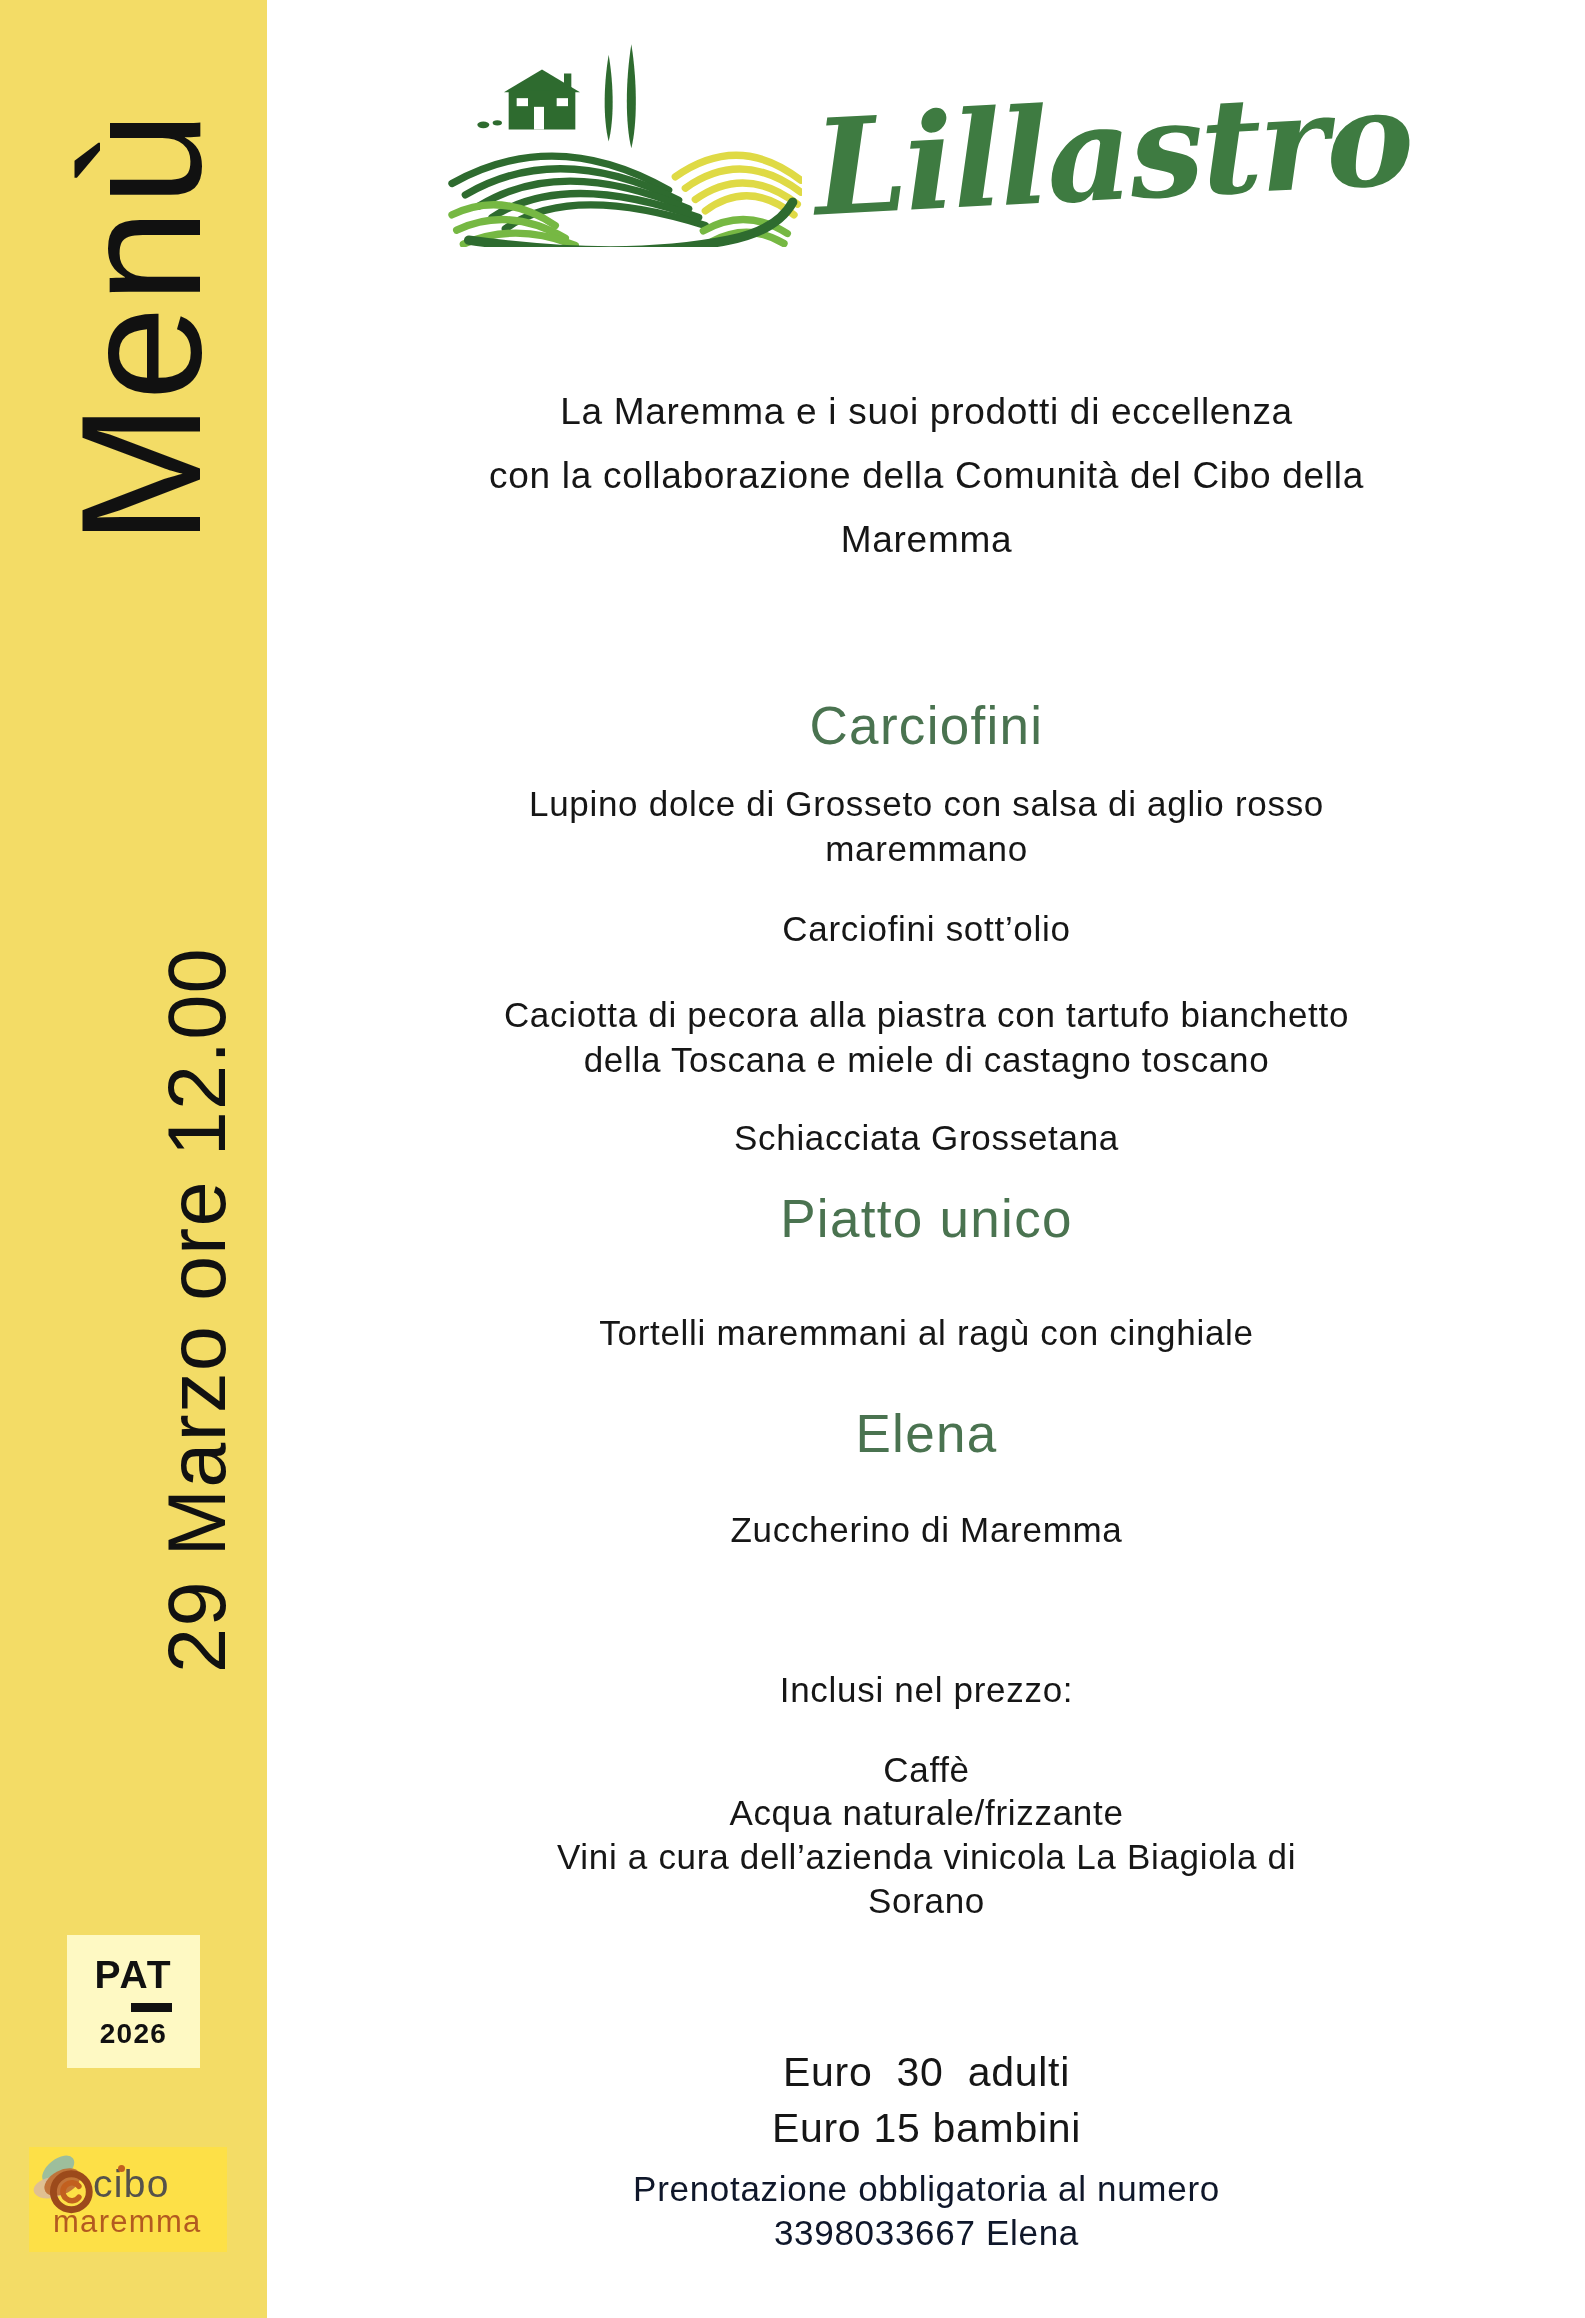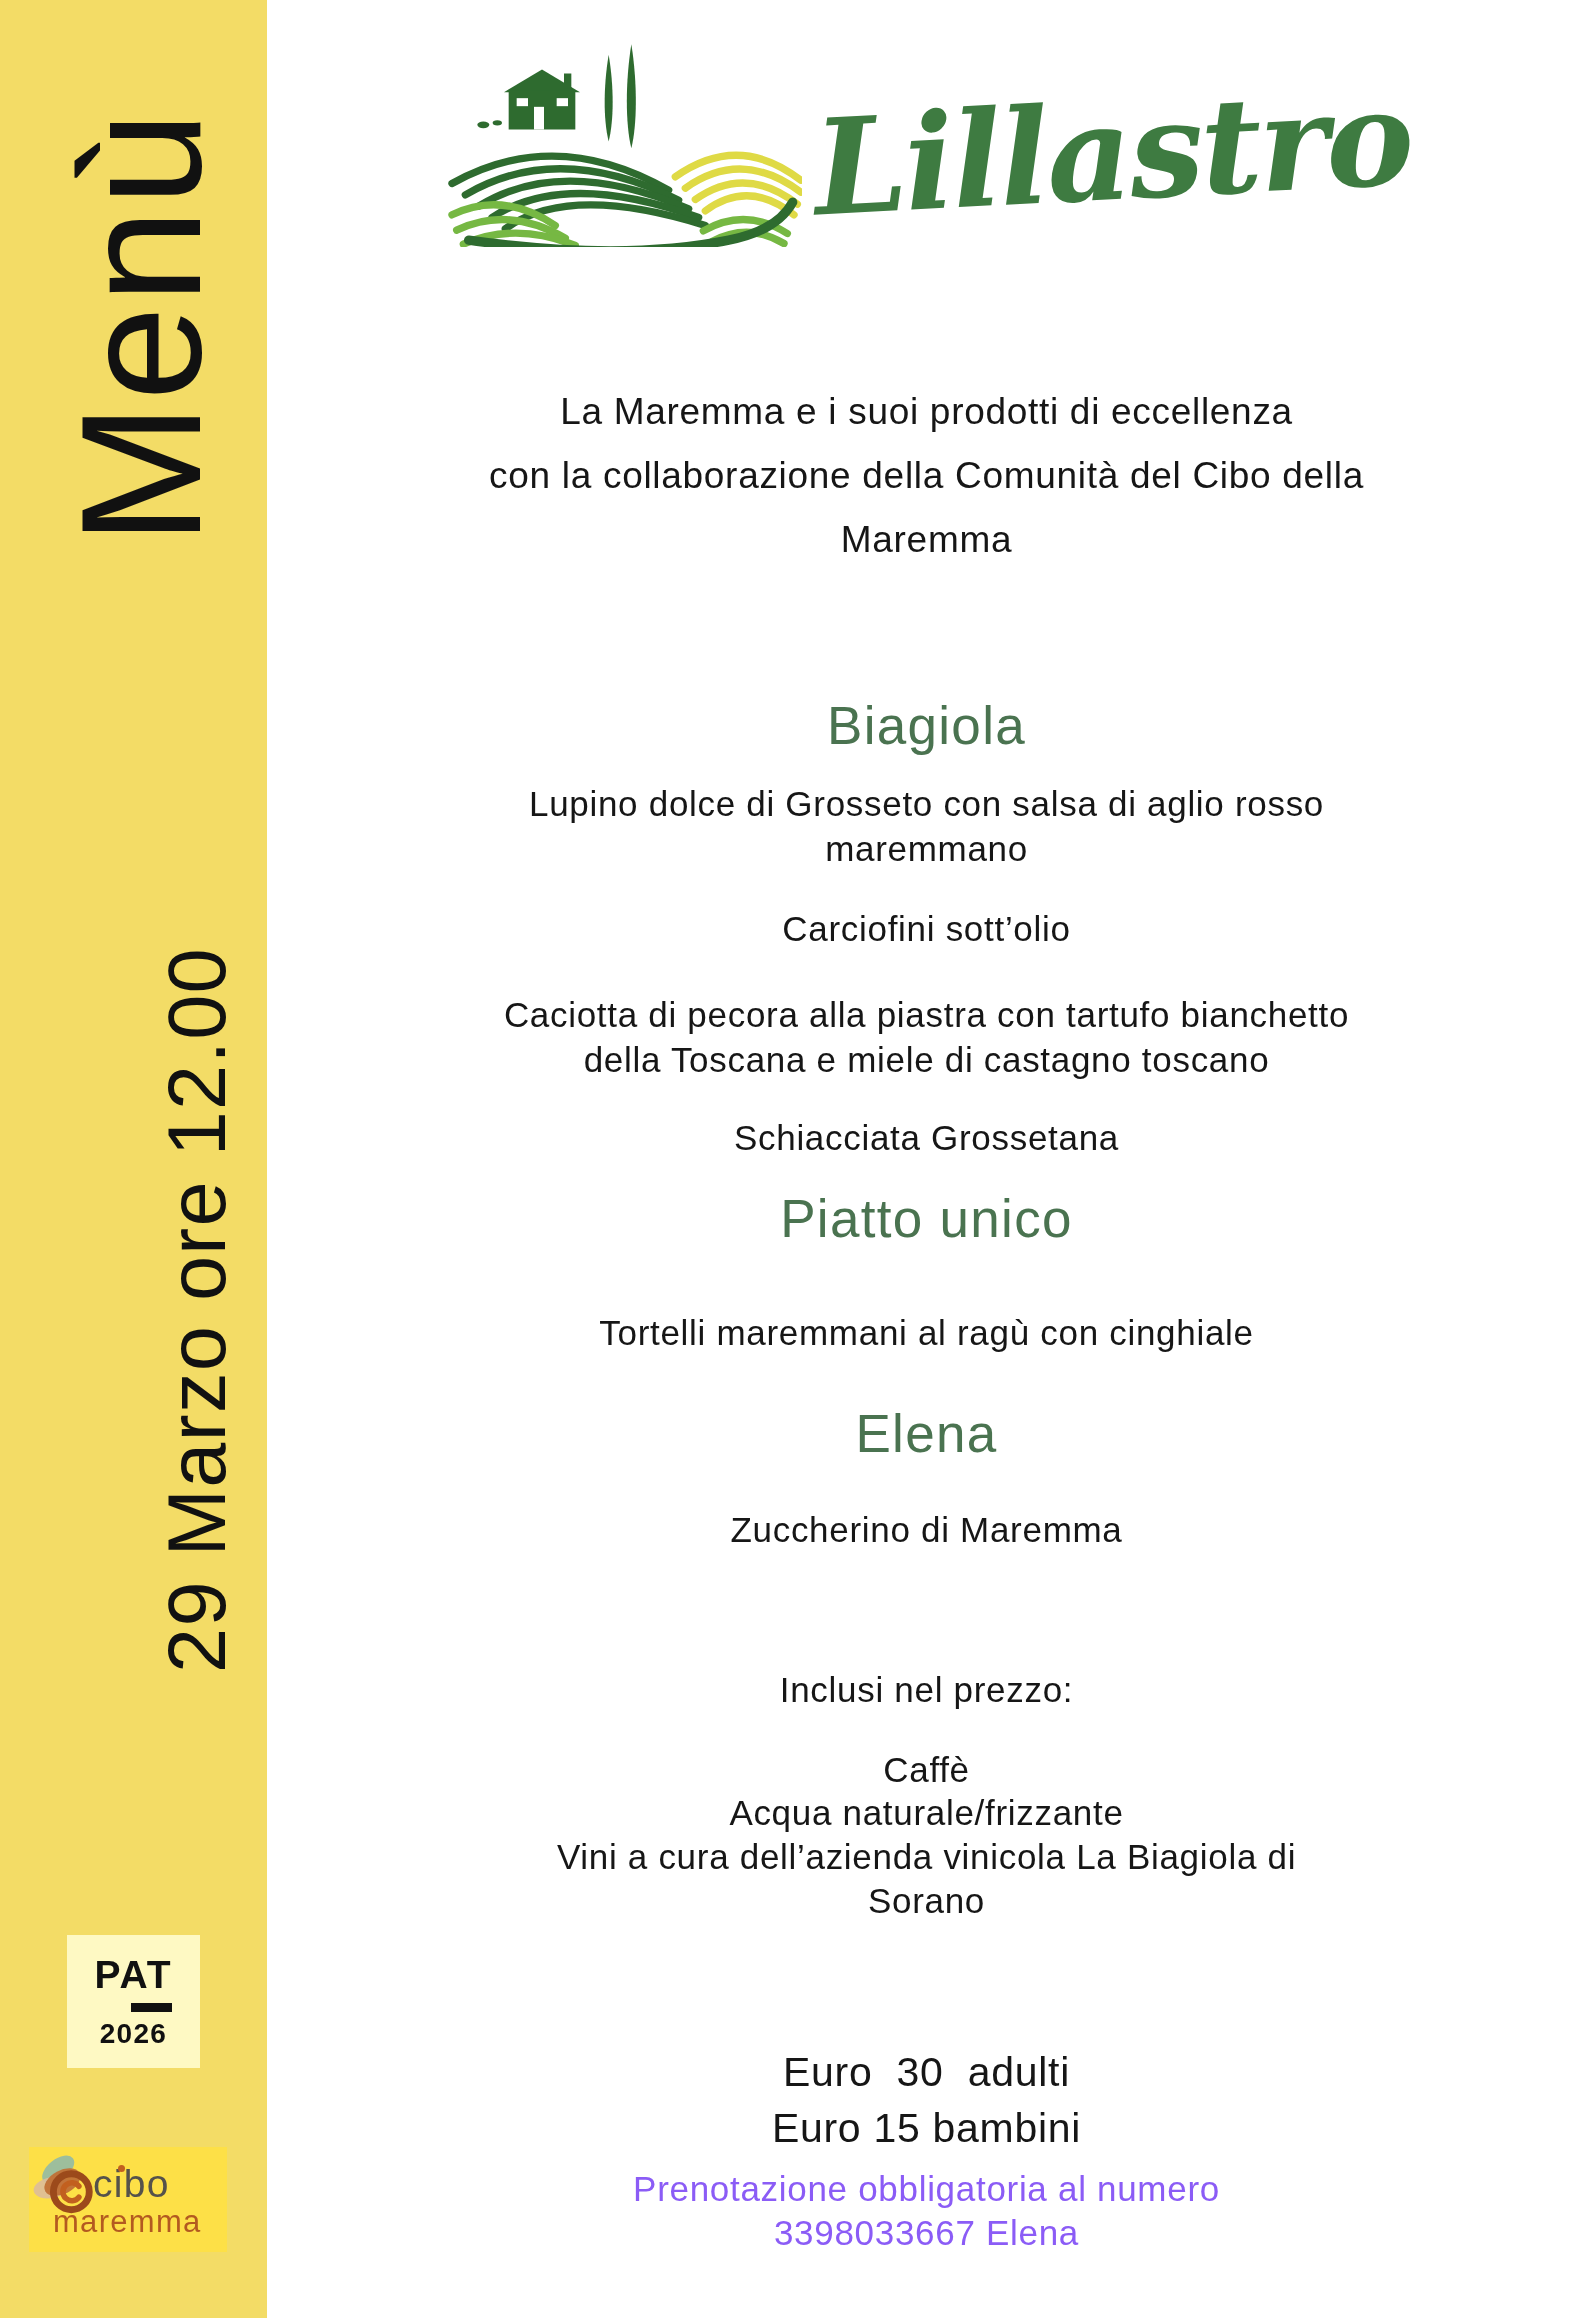--- a/index.html
+++ b/index.html
@@ -29,21 +29,21 @@
     justify-content:center; align-items:flex-end; gap:12px;}
   .farm-svg{margin-bottom:0;}
   .script{font-family:"DejaVu Serif", serif; font-style:italic; font-weight:bold;
     font-size:132px; line-height:1; color:#3E7B41; transform:rotate(-3deg); margin-bottom:28px; letter-spacing:-2.7px;}
   
   .abs{position:absolute; left:267px; width:1319px; text-align:center; white-space:pre-line;}
   .intro{font-size:37px; line-height:64px; letter-spacing:0.7px;}
   .heading{font-size:53px; line-height:57px; color:#4A7350; letter-spacing:1.3px;}
   .body-text{font-size:35px; line-height:45px; letter-spacing:0.7px;}
   .tight{line-height:44px;}
-  .green{color:#8b5cf6;}
+  .green{color:#0f172a;}
   .price-line{white-space:pre-wrap; font-size:41px; line-height:44px; letter-spacing:0.7px;}
 </style>
 </head>
 <body>
 
 <div class="page">
 
   <div class="sidebar">
     <div class="vert menu-vert">Menù</div>
     <div class="vert date-vert">29 Marzo ore 12.00</div>
@@ -104,21 +104,21 @@
       </g>
       <path d="M40 300 Q 270 332 430 300 Q 502 286 526 243" fill="none" stroke="#2E6B2F" stroke-width="14" stroke-linecap="round"></path>
     </svg>
     <span class="script">Lillastro</span>
   </div>
 
   <div class="abs intro" style="top:380px;">La Maremma e i suoi prodotti di eccellenza
 con la collaborazione della Comunità del Cibo della
 Maremma</div>
 
-  <div class="abs heading" style="top:697px;">Biagiola</div>
+  <div class="abs heading" style="top:697px;">Carciofini</div>
   <div class="abs body-text" style="top:781px;">Lupino dolce di Grosseto con salsa di aglio rosso
 maremmano</div>
   <div class="abs body-text" style="top:906px;">Carciofini sott’olio</div>
   <div class="abs body-text" style="top:992px;">Caciotta di pecora alla piastra con tartufo bianchetto
 della Toscana e miele di castagno toscano</div>
   <div class="abs body-text" style="top:1115px;">Schiacciata Grossetana</div>
 
   <div class="abs heading" style="top:1190px;">Piatto unico</div>
   <div class="abs body-text" style="top:1310px;">Tortelli maremmani al ragù con cinghiale</div>
 

